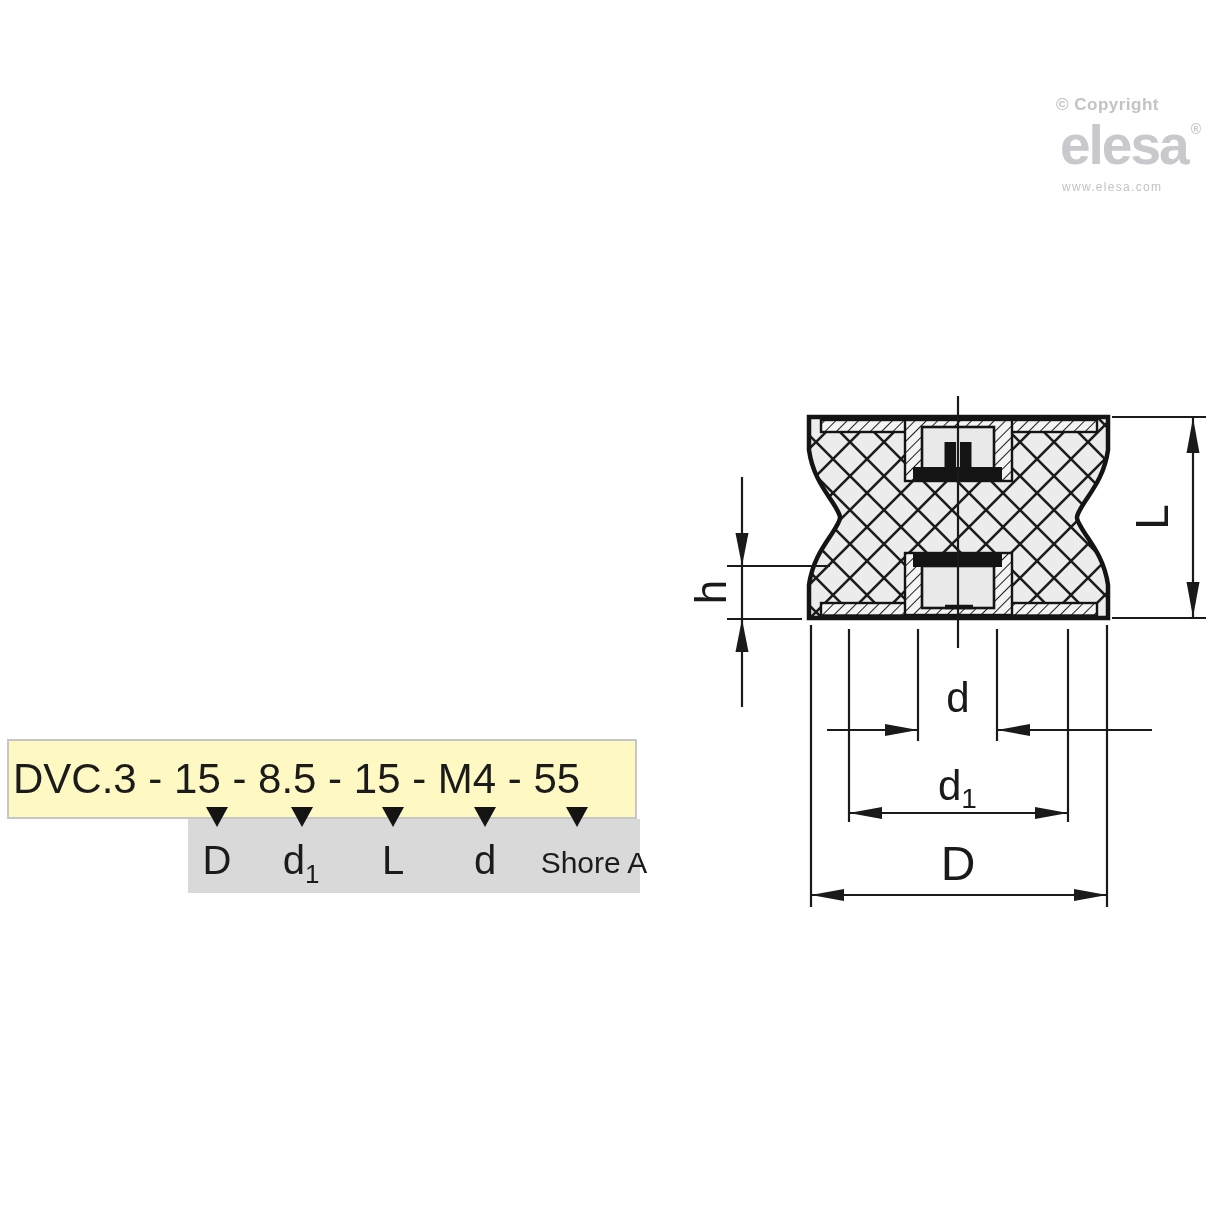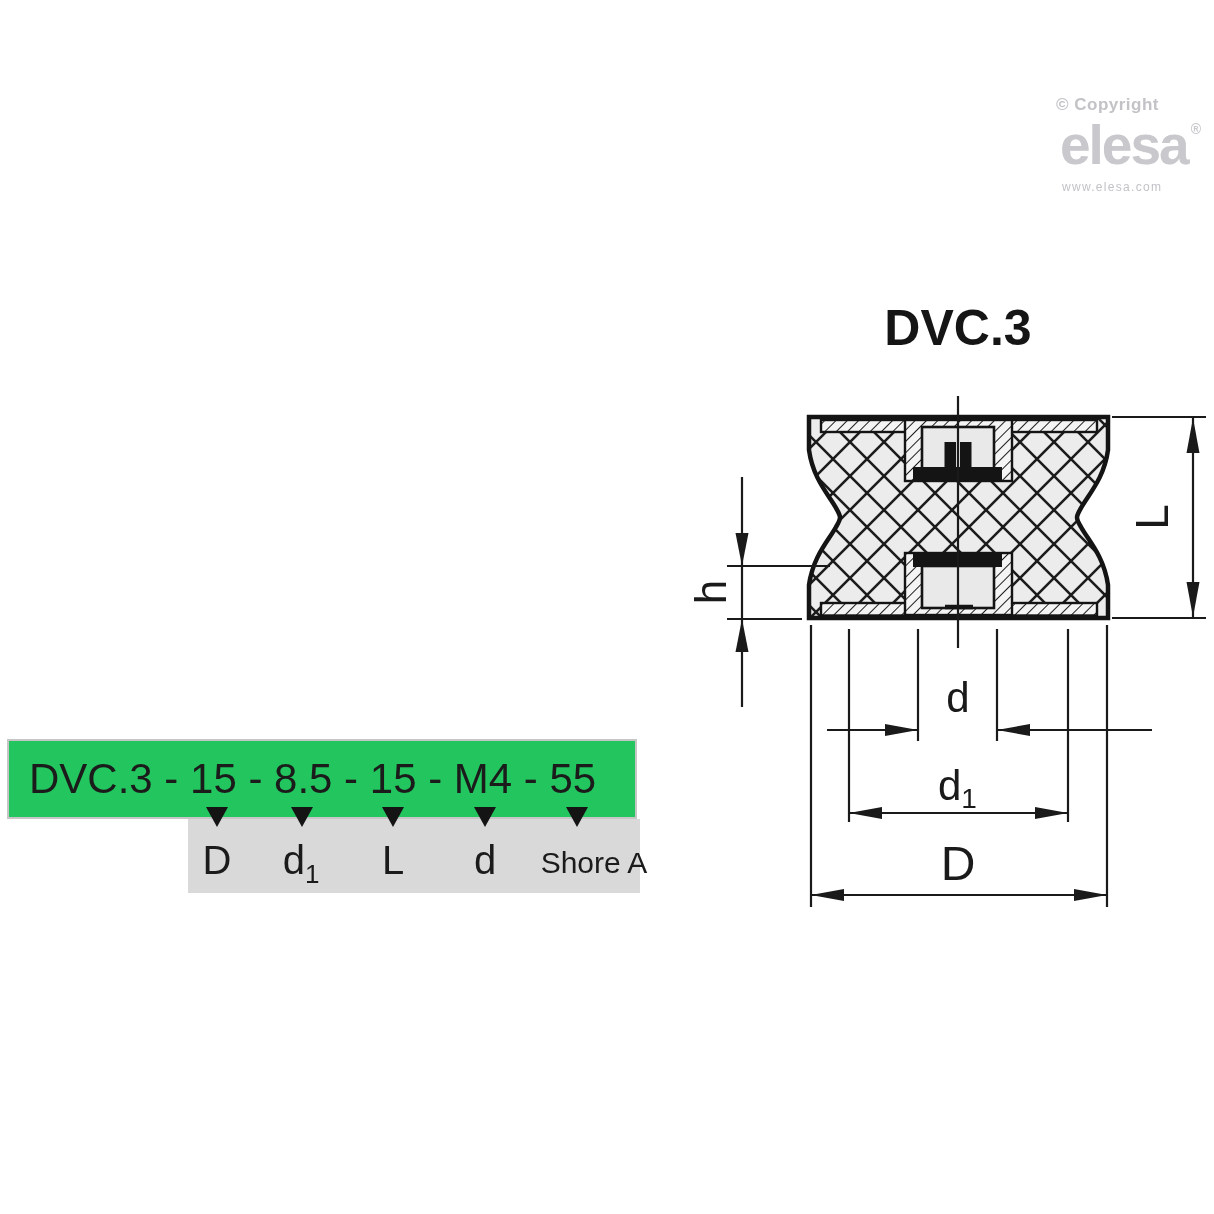--- a/index.html
+++ b/index.html
@@ -47,22 +47,22 @@
   .drawing-svg { position: absolute; left: 0; top: 0; }
   .drawing-svg text {
     font-family: "Liberation Sans", sans-serif;
     fill: #1a1a1a;
   }
 
   
   .code-box {
     position: absolute; left: 7px; top: 739px;
     width: 630px; height: 80px; box-sizing: border-box;
-    background: #22c55e; border: 2px solid #c6c6c6;
-    display: flex; align-items: center; padding-left: 20px;
+    background: #fef9c3; border: 2px solid #c6c6c6;
+    display: flex; align-items: center; padding-left: 4px;
     font-size: 42px; color: #1b1b1b; white-space: nowrap;
   }
   .label-box {
     position: absolute; left: 188px; top: 819px;
     width: 452px; height: 74px;
     background: #d9d9d9;
   }
   .tri {
     position: absolute; top: 807px;
     width: 0; height: 0;
@@ -81,21 +81,20 @@
 </style>
 </head>
 <body>
 
 <div class="canvas">
 
   <div class="copyright">© Copyright</div>
   <div class="logo"><span>elesa</span><span class="reg">®</span></div>
   <div class="website">www.elesa.com</div>
 
-  <div class="drawing-title">DVC.3</div>
 
   <svg class="drawing-svg" width="1214" height="1214" viewBox="0 0 1214 1214">
     <defs>
       <pattern id="xhatch" width="34" height="34" patternUnits="userSpaceOnUse">
         <rect width="34" height="34" fill="#ececec"></rect>
         <path d="M0,0 L34,34 M34,0 L0,34" stroke="#1c1c1c" stroke-width="2.6" fill="none"></path>
       </pattern>
       <pattern id="steelhatch" width="8" height="8" patternUnits="userSpaceOnUse" patternTransform="rotate(45)">
         <rect width="8" height="8" fill="#f4f4f4"></rect>
         <line x1="0" y1="0" x2="0" y2="8" stroke="#1c1c1c" stroke-width="2"></line>

